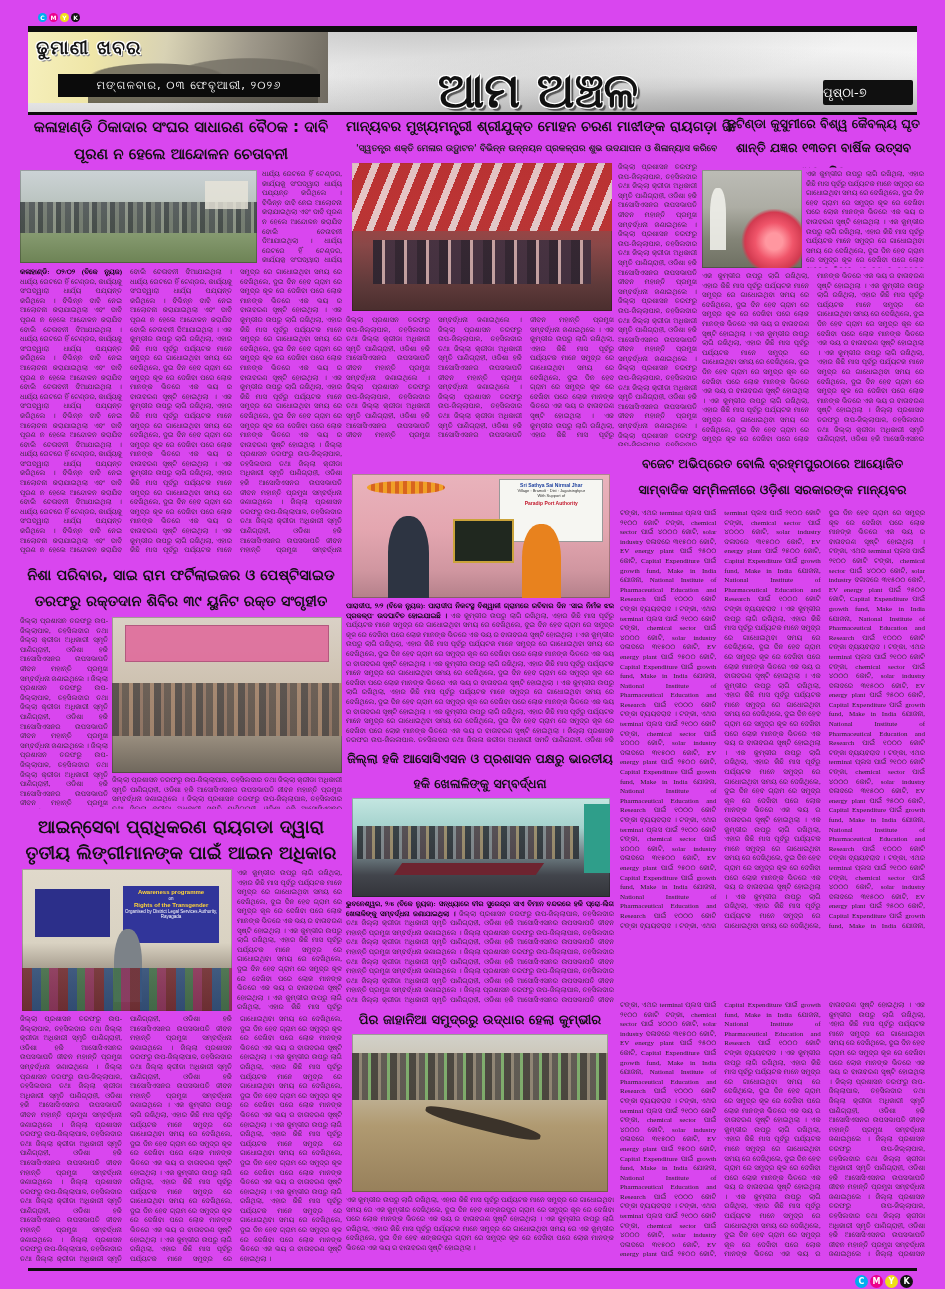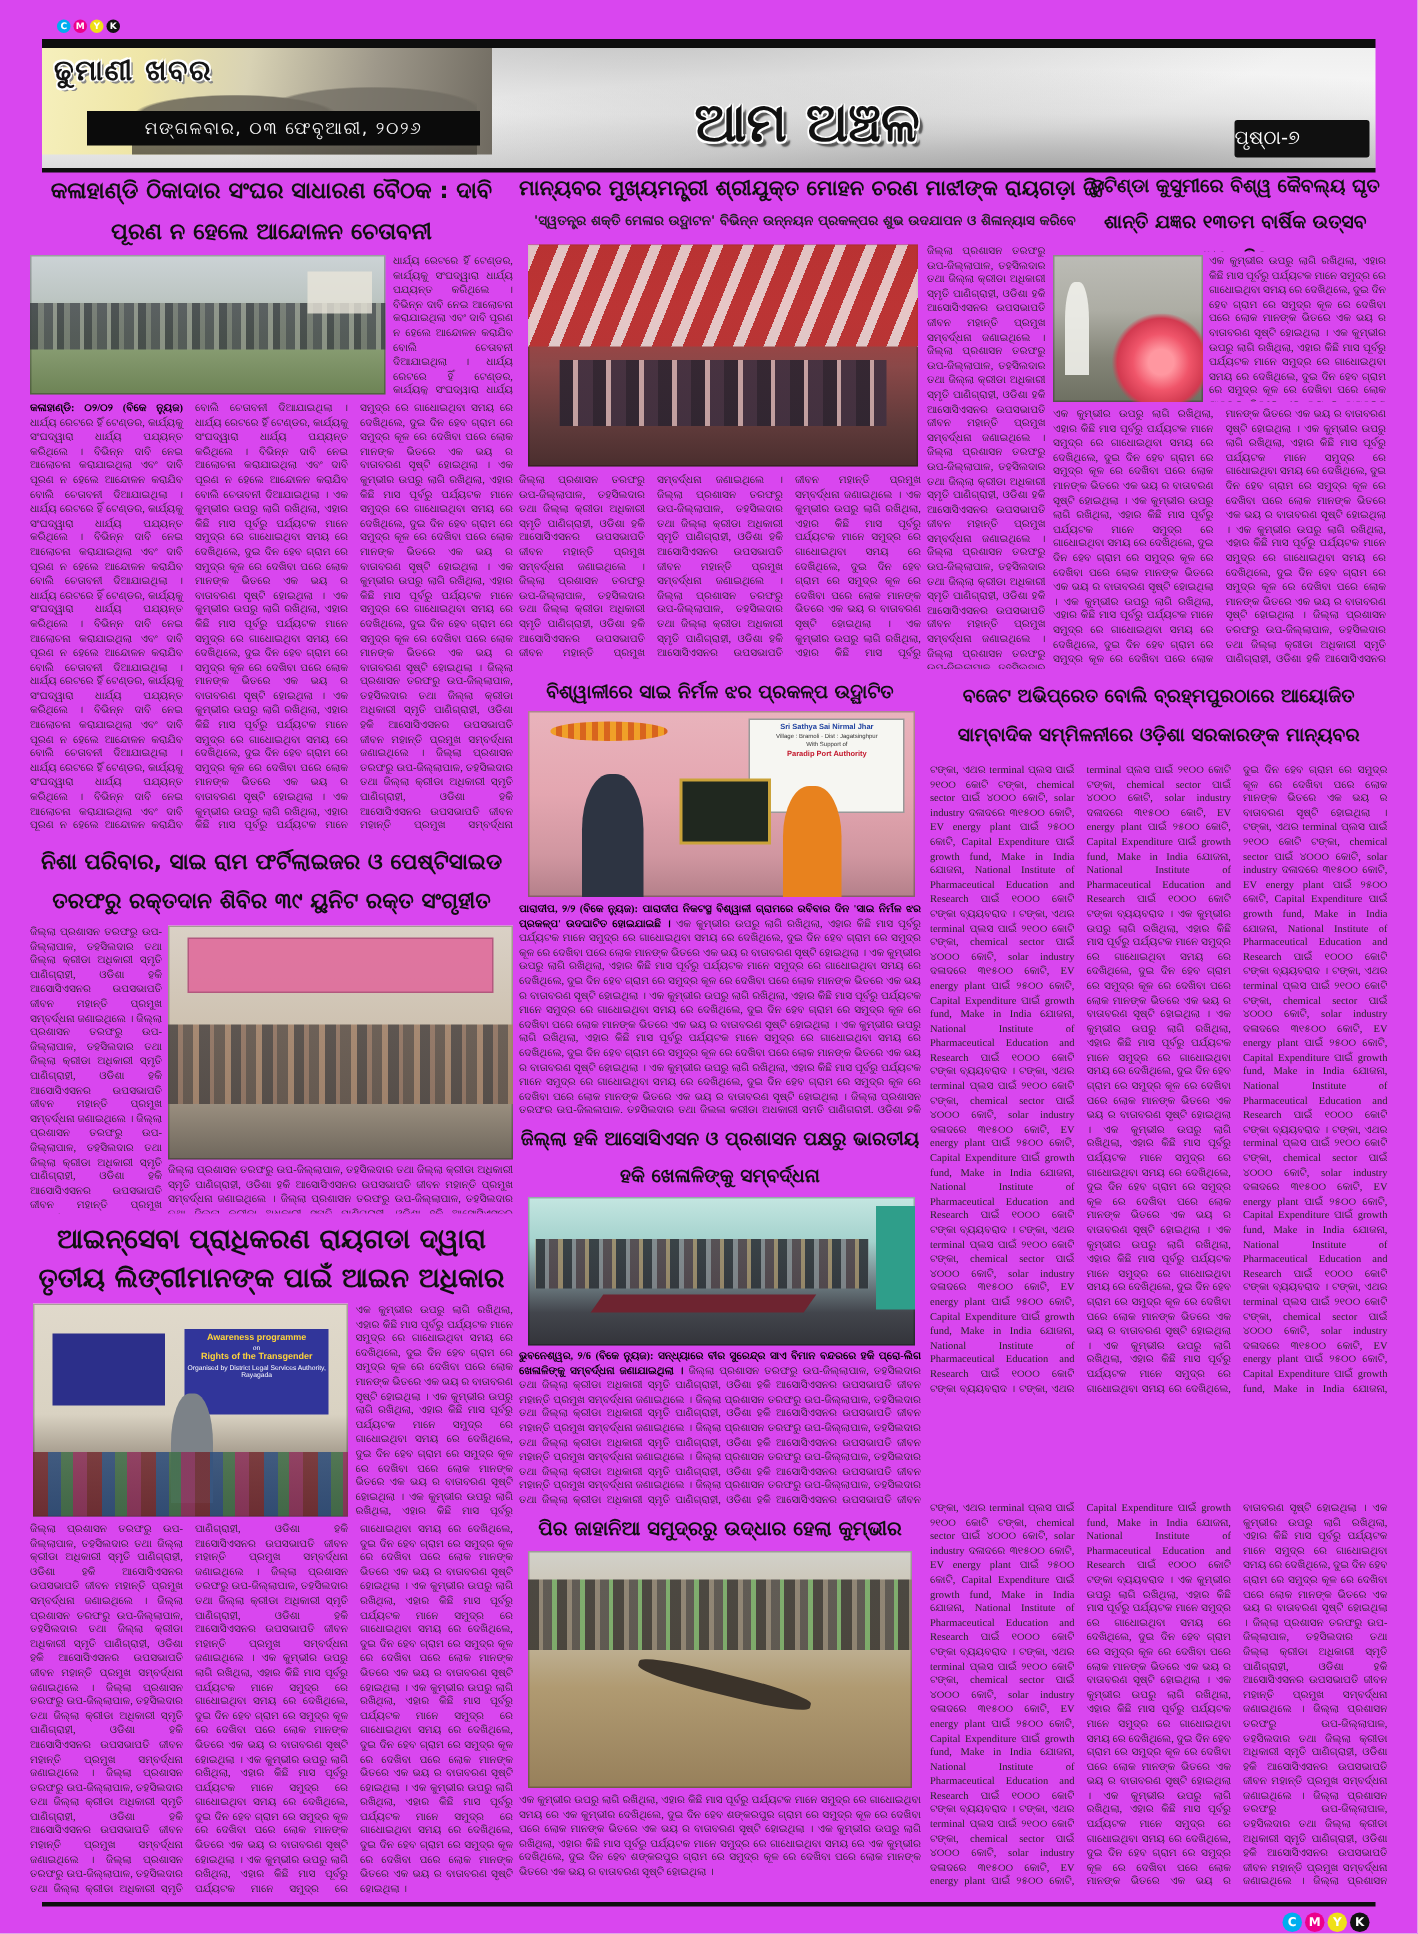--- a/index.html
+++ b/index.html
@@ -25,21 +25,21 @@
              radial-gradient(ellipse at 30% 45%, #5a564e 0 28%, rgba(0,0,0,0) 30%),
              radial-gradient(ellipse at 70% 40%, #6e6a60 0 30%, rgba(0,0,0,0) 32%),
              linear-gradient(180deg, rgba(0,0,0,0) 40%, #4e4a42 75%, #353229 100%);
             opacity:.75;}
   #logo-title{position:absolute;left:8px;top:4px;font-family:"DejaVu Sans",sans-serif;font-weight:bold;
               font-size:19px;color:#151515;letter-spacing:1px;
               text-shadow:-1px -1px 0 #fff,1px -1px 0 #fff,-1px 1px 0 #fff,1px 1px 0 #fff,2px 2px 0 #888;}
   #date-bar{position:absolute;left:10px;top:42px;width:262px;height:23px;background:#0b0b0b;color:#f4f4f4;
             font-family:"DejaVu Sans",sans-serif;font-size:11.5px;line-height:23px;text-align:center;letter-spacing:1px;margin-left:20px;}
   #paper-title{position:absolute;left:300px;top:30px;width:420px;text-align:center;
-               font-family:"DejaVu Sans",sans-serif;font-weight:bold;font-size:36px;color:#111;
+               font-family:"DejaVu Sans",sans-serif;font-weight:bold;font-size:48px;color:#111;
                text-shadow:-1px -1px 0 #fff,1px -1px 0 #fff,-1px 1px 0 #fff,1px 1px 0 #fff,3px 3px 1px #555;}
   #page-no{position:absolute;right:4px;top:48px;width:90px;height:25px;background:#101010;color:#fff;
            font-family:"DejaVu Sans",sans-serif;font-size:13px;line-height:25px;text-align:left;border-radius:2px;}
   
   .headline{font-family:"DejaVu Sans",sans-serif;font-weight:bold;text-align:center;color:#101010;overflow:hidden;}
   .subhead{font-family:"DejaVu Sans",sans-serif;font-weight:bold;text-align:left;color:#222;overflow:hidden;white-space:nowrap;}
   .body-text{font-size:7px;line-height:9.6px;text-align:justify;color:#262626;overflow:hidden;word-break:break-word;}
   .body-text b{color:#000;}
   .cols3{column-count:3;column-gap:8px;column-fill:auto;}
   .cols2{column-count:2;column-gap:8px;column-fill:auto;}
@@ -153,21 +153,20 @@
     <div class="flower"></div>
   </div>
   <div class="abs body-text" style="left:806px;top:170px;width:118px;height:98px;">
     <span>ଏକ କୁମ୍ଭୀର ଉପରୁ ଲାଗି ରଖିଥିଲା, ଏହାର କିଛି ମାସ ପୂର୍ବରୁ ପର୍ଯ୍ୟଟକ ମାନେ ସମୁଦ୍ର ରେ ଗାଧୋଇଥିବା ସମୟ ରେ ଦେଖିଥିଲେ, ଦୁଇ ଦିନ ହେବ ଗ୍ରାମ ରେ ସମୁଦ୍ର କୂଳ ରେ ଦେଖିବା ପରେ ଲୋକ ମାନଙ୍କ ଭିତରେ ଏକ ଭୟ ର ବାତାବରଣ ସୃଷ୍ଟି ହୋଇଥିଲା । ଏକ କୁମ୍ଭୀର ଉପରୁ ଲାଗି ରଖିଥିଲା, ଏହାର କିଛି ମାସ ପୂର୍ବରୁ ପର୍ଯ୍ୟଟକ ମାନେ ସମୁଦ୍ର ରେ ଗାଧୋଇଥିବା ସମୟ ରେ ଦେଖିଥିଲେ, ଦୁଇ ଦିନ ହେବ ଗ୍ରାମ ରେ ସମୁଦ୍ର କୂଳ ରେ ଦେଖିବା ପରେ ଲୋକ ମାନଙ୍କ ଭିତରେ ଏକ ଭୟ ର ବାତାବରଣ ସୃଷ୍ଟି ହୋଇଥିଲା । ଏକ କୁମ୍ଭୀର ଉପରୁ ଲାଗି ରଖିଥିଲା, ଏହାର କିଛି ମାସ ପୂର୍ବରୁ ପର୍ଯ୍ୟଟକ ମାନେ ସମୁଦ୍ର ରେ ଗାଧୋଇଥିବା ସମୟ ରେ ଦେଖିଥିଲେ, ଦୁଇ ଦିନ ହେବ ଗ୍ରାମ ରେ ସମୁଦ୍ର କୂଳ ରେ ଦେଖିବା ପରେ ଲୋକ ମାନଙ୍କ ଭିତରେ ଏକ ଭୟ ର ବାତାବରଣ ସୃଷ୍ଟି ହୋଇଥିଲା ।</span>
   </div>
   <div class="abs body-text cols2" style="left:702px;top:272px;width:222px;height:174px;">
     <span>ଏକ କୁମ୍ଭୀର ଉପରୁ ଲାଗି ରଖିଥିଲା, ଏହାର କିଛି ମାସ ପୂର୍ବରୁ ପର୍ଯ୍ୟଟକ ମାନେ ସମୁଦ୍ର ରେ ଗାଧୋଇଥିବା ସମୟ ରେ ଦେଖିଥିଲେ, ଦୁଇ ଦିନ ହେବ ଗ୍ରାମ ରେ ସମୁଦ୍ର କୂଳ ରେ ଦେଖିବା ପରେ ଲୋକ ମାନଙ୍କ ଭିତରେ ଏକ ଭୟ ର ବାତାବରଣ ସୃଷ୍ଟି ହୋଇଥିଲା । ଏକ କୁମ୍ଭୀର ଉପରୁ ଲାଗି ରଖିଥିଲା, ଏହାର କିଛି ମାସ ପୂର୍ବରୁ ପର୍ଯ୍ୟଟକ ମାନେ ସମୁଦ୍ର ରେ ଗାଧୋଇଥିବା ସମୟ ରେ ଦେଖିଥିଲେ, ଦୁଇ ଦିନ ହେବ ଗ୍ରାମ ରେ ସମୁଦ୍ର କୂଳ ରେ ଦେଖିବା ପରେ ଲୋକ ମାନଙ୍କ ଭିତରେ ଏକ ଭୟ ର ବାତାବରଣ ସୃଷ୍ଟି ହୋଇଥିଲା । ଏକ କୁମ୍ଭୀର ଉପରୁ ଲାଗି ରଖିଥିଲା, ଏହାର କିଛି ମାସ ପୂର୍ବରୁ ପର୍ଯ୍ୟଟକ ମାନେ ସମୁଦ୍ର ରେ ଗାଧୋଇଥିବା ସମୟ ରେ ଦେଖିଥିଲେ, ଦୁଇ ଦିନ ହେବ ଗ୍ରାମ ରେ ସମୁଦ୍ର କୂଳ ରେ ଦେଖିବା ପରେ ଲୋକ ମାନଙ୍କ ଭିତରେ ଏକ ଭୟ ର ବାତାବରଣ ସୃଷ୍ଟି ହୋଇଥିଲା । ଏକ କୁମ୍ଭୀର ଉପରୁ ଲାଗି ରଖିଥିଲା, ଏହାର କିଛି ମାସ ପୂର୍ବରୁ ପର୍ଯ୍ୟଟକ ମାନେ ସମୁଦ୍ର ରେ ଗାଧୋଇଥିବା ସମୟ ରେ ଦେଖିଥିଲେ, ଦୁଇ ଦିନ ହେବ ଗ୍ରାମ ରେ ସମୁଦ୍ର କୂଳ ରେ ଦେଖିବା ପରେ ଲୋକ ମାନଙ୍କ ଭିତରେ ଏକ ଭୟ ର ବାତାବରଣ ସୃଷ୍ଟି ହୋଇଥିଲା । ଏକ କୁମ୍ଭୀର ଉପରୁ ଲାଗି ରଖିଥିଲା, ଏହାର କିଛି ମାସ ପୂର୍ବରୁ ପର୍ଯ୍ୟଟକ ମାନେ ସମୁଦ୍ର ରେ ଗାଧୋଇଥିବା ସମୟ ରେ ଦେଖିଥିଲେ, ଦୁଇ ଦିନ ହେବ ଗ୍ରାମ ରେ ସମୁଦ୍ର କୂଳ ରେ ଦେଖିବା ପରେ ଲୋକ ମାନଙ୍କ ଭିତରେ ଏକ ଭୟ ର ବାତାବରଣ ସୃଷ୍ଟି ହୋଇଥିଲା ।</span>
     <span>ଜିଲ୍ଲା ପ୍ରଶାସନ ତରଫରୁ ଉପ-ଜିଲ୍ଲାପାଳ, ତହସିଲଦାର ତଥା ଜିଲ୍ଲା କ୍ରୀଡା ଅଧିକାରୀ ସ୍ମୃତି ପାଣିଗ୍ରାହୀ, ଓଡିଶା ହକି ଆସୋସିଏସନର ଉପସଭାପତି ଜୀବନ ମହାନ୍ତି ପ୍ରମୁଖ ସମ୍ବର୍ଦ୍ଧନା ଜଣାଇଥିଲେ । ଜିଲ୍ଲା ପ୍ରଶାସନ ତରଫରୁ ଉପ-ଜିଲ୍ଲାପାଳ, ତହସିଲଦାର ତଥା ଜିଲ୍ଲା କ୍ରୀଡା ଅଧିକାରୀ ସ୍ମୃତି ପାଣିଗ୍ରାହୀ, ଓଡିଶା ହକି ଆସୋସିଏସନର ଉପସଭାପତି ଜୀବନ ମହାନ୍ତି ପ୍ରମୁଖ ସମ୍ବର୍ଦ୍ଧନା ଜଣାଇଥିଲେ । ଜିଲ୍ଲା ପ୍ରଶାସନ ତରଫରୁ ଉପ-ଜିଲ୍ଲାପାଳ, ତହସିଲଦାର ତଥା ଜିଲ୍ଲା କ୍ରୀଡା ଅଧିକାରୀ ସ୍ମୃତି ପାଣିଗ୍ରାହୀ, ଓଡିଶା ହକି ଆସୋସିଏସନର ଉପସଭାପତି ଜୀବନ ମହାନ୍ତି ପ୍ରମୁଖ ସମ୍ବର୍ଦ୍ଧନା ଜଣାଇଥିଲେ ।</span>
   </div>
 
-  <div class="abs headline" style="left:346px;top:450px;width:268px;height:22px;font-size:12.5px;line-height:22px;white-space:nowrap;">ବିଶ୍ୱାଳୀରେ ସାଇ ନିର୍ମଳ ଝର ପ୍ରକଳ୍ପ ଉଦ୍ଘାଟିତ</div>
   <div class="photo ph-nirmal" style="left:352px;top:474px;width:258px;height:124px;">
     <div class="garland"></div>
     <div class="board">
       <div class="b1">Sri Sathya Sai Nirmal Jhar</div>
       <div class="b2">Village : Bramoli · Dist : Jagatsinghpur</div>
       <div class="b2">With Support of</div>
       <div class="b3">Paradip Port Authority</div>
     </div>
     <div class="plaque"></div>
     <div class="man-suit"></div>

